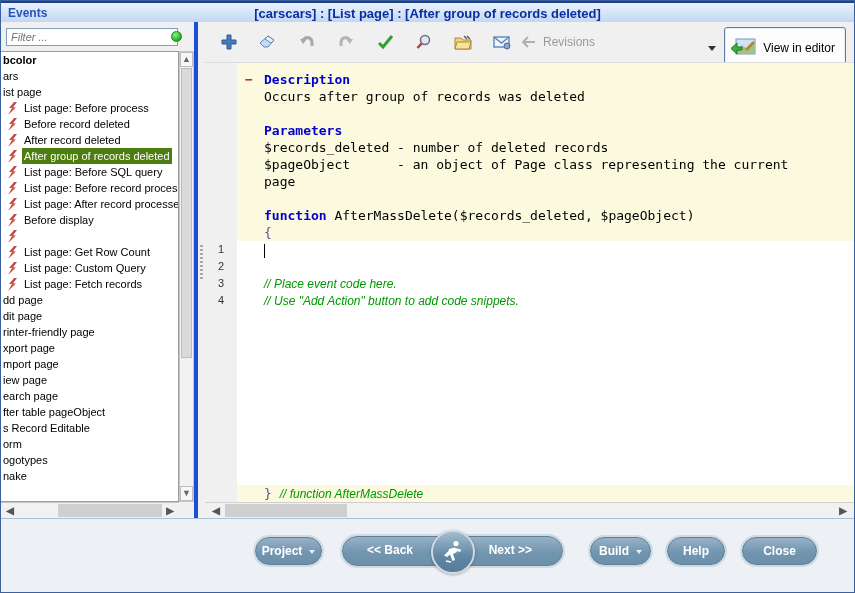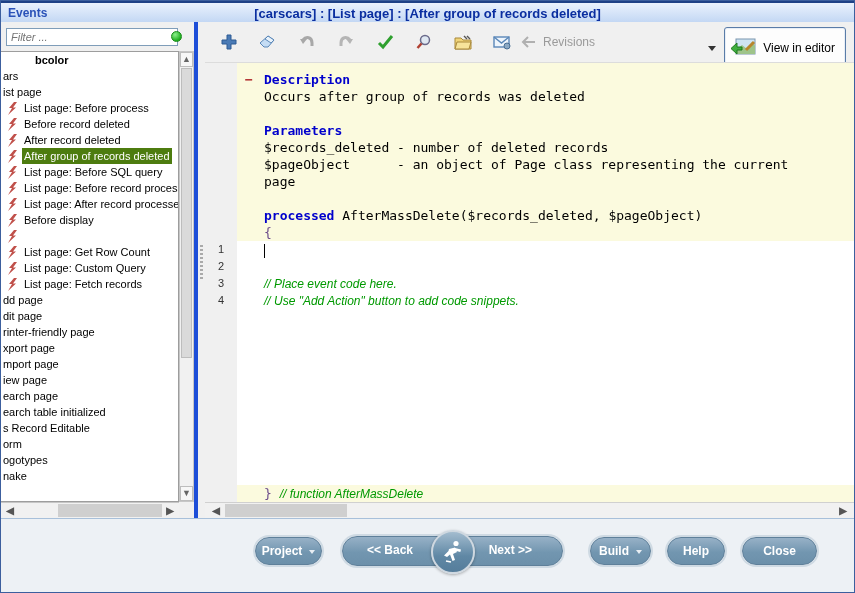--- a/index.html
+++ b/index.html
@@ -30,21 +30,21 @@
     font-family:"Liberation Sans", sans-serif; background:#fff; }
   .status-dot { position:absolute; right:12px; top:9px; width:11px; height:11px; border-radius:50%;
     background:radial-gradient(circle at 35% 30%, #8cf08c, #1fae1f 70%); border:1px solid #188a18; }
 
   
   .list-wrap { position:absolute; top:29px; left:0; right:15px; bottom:16px;
     background:#fff; border:1px solid #9d9d9d; border-left:none; overflow:hidden; }
   .tree-item { height:16px; line-height:16px; font-size:11px; color:#000; white-space:nowrap;
     display:flex; align-items:center; }
   .tree-item.group { font-weight:normal; padding-left:0; }
-  .tree-item.bold { font-weight:bold;padding-left:32px; }
+  .tree-item.bold { font-weight:bold; }
   .tree-item.event { padding-left:5px; }
   .tree-item .bolt { width:13px; height:13px; margin-right:3px; flex:0 0 13px; }
   .tree-item .lbl { padding:0 2px; }
   .tree-item.selected .lbl { background:#4d7c0f; color:#fff; }
 
   
   .vscroll { position:absolute; top:29px; right:0; width:15px; bottom:16px;
     background:#f1f1f1; border:1px solid #c6c6c6; }
   .vscroll .arr { position:absolute; left:0; right:0; height:15px; background:#f7f7f7;
     border:1px solid #bdbdbd; color:#666; font-size:9px; text-align:center; line-height:13px; }
@@ -235,21 +235,21 @@
           <div class="tree-item group">
             <span class="lbl">mport page</span>
           </div>
           <div class="tree-item group">
             <span class="lbl">iew page</span>
           </div>
           <div class="tree-item group">
             <span class="lbl">earch page</span>
           </div>
           <div class="tree-item group">
-            <span class="lbl">earch table initialized</span>
+            <span class="lbl">fter table pageObject</span>
           </div>
           <div class="tree-item group">
             <span class="lbl">s Record Editable</span>
           </div>
           <div class="tree-item group">
             <span class="lbl">orm</span>
           </div>
           <div class="tree-item group">
             <span class="lbl">ogotypes</span>
           </div>
@@ -376,21 +376,21 @@
           <div class="erow doc">
             <div class="gut"></div>
             <div class="content"><span class="seg-p">page</span></div>
           </div>
           <div class="erow doc">
             <div class="gut"></div>
             <div class="content"></div>
           </div>
           <div class="erow doc">
             <div class="gut"></div>
-            <div class="content"><span class="seg-k">processed</span><span class="seg-p"> AfterMassDelete($records_deleted, $pageObject)</span></div>
+            <div class="content"><span class="seg-k">function</span><span class="seg-p"> AfterMassDelete($records_deleted, $pageObject)</span></div>
           </div>
           <div class="erow doc">
             <div class="gut"></div>
             <div class="content"><span class="seg-b">{</span></div>
           </div>
           <div class="erow code">
             <div class="gut">1</div>
             <div class="content"><span class="caret-bar"></span></div>
           </div>
           <div class="erow code">

